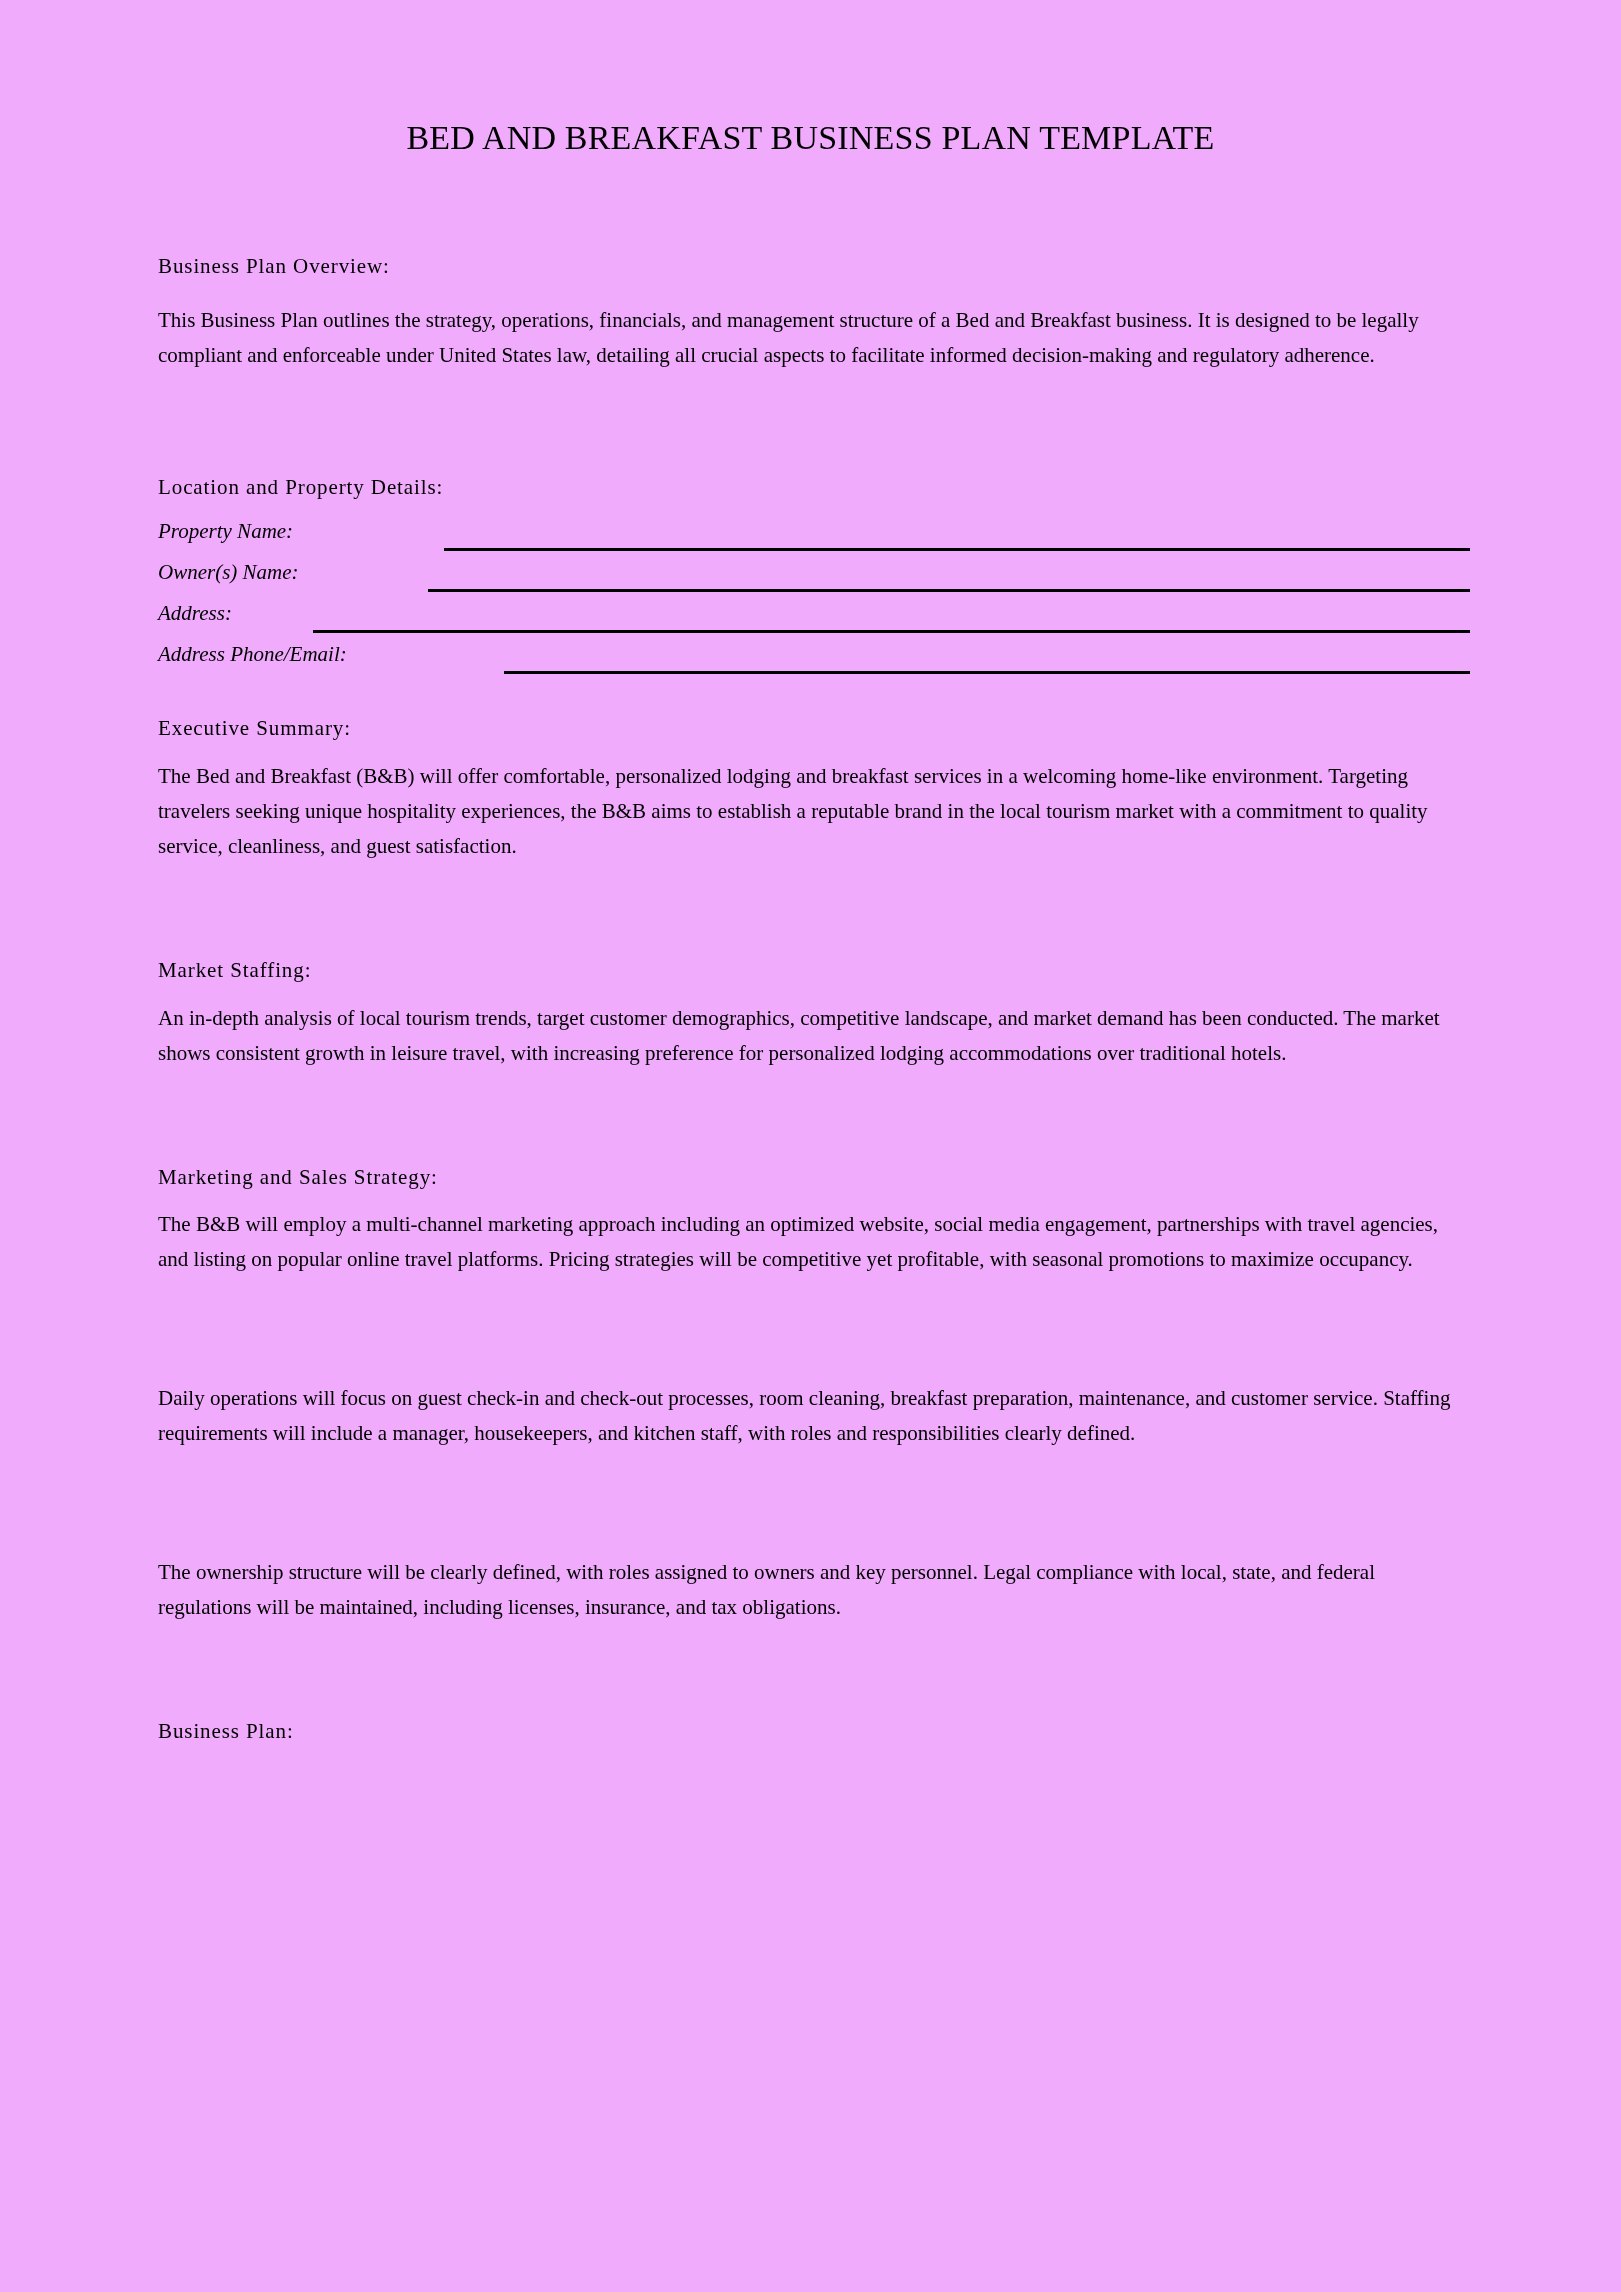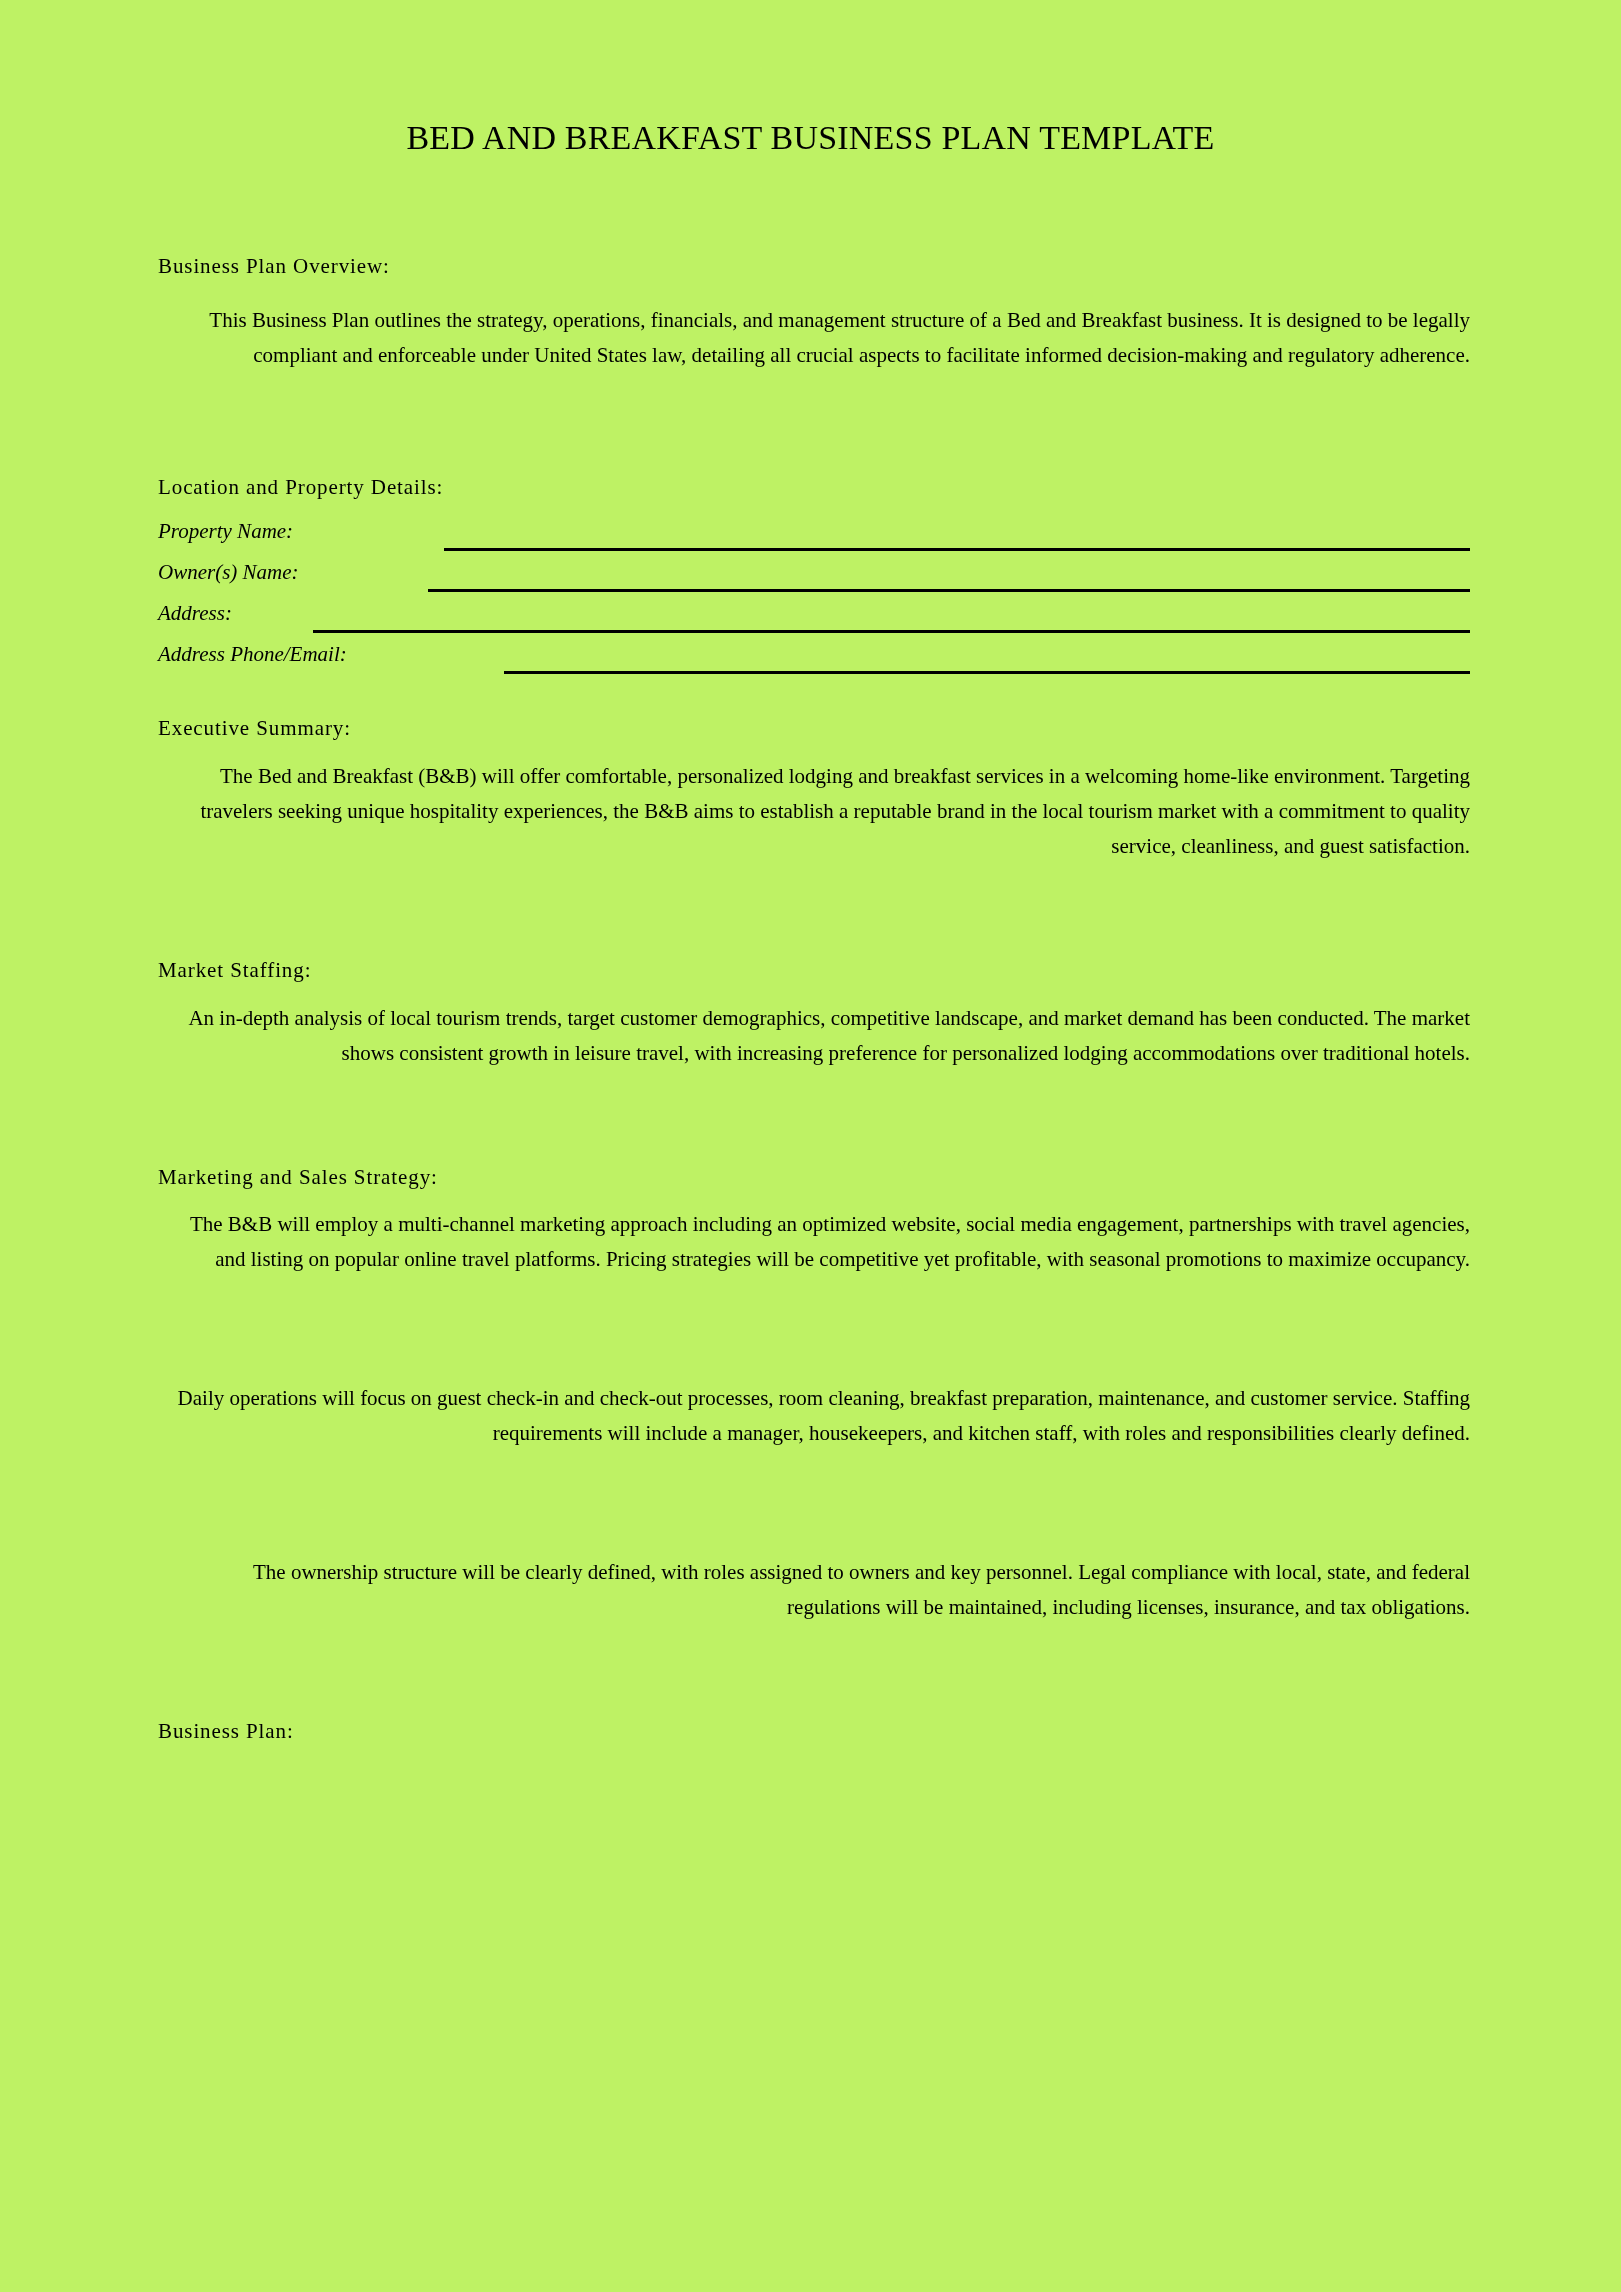--- a/index.html
+++ b/index.html
@@ -11,21 +11,21 @@
   body {
     font-family: "Liberation Serif", "DejaVu Serif", serif;
     color: #000000;
     -webkit-font-smoothing: antialiased;
   }
   .page {
     position: relative;
     width: 1621px;
     height: 2293px;
     margin: 0 auto;
-    background: #bef264;
+    background: #f0abfc;
     overflow: hidden;
     box-sizing: border-box;
   }
   .doc-title {
     position: absolute;
     top: 116px;
     left: 0;
     width: 1621px;
     text-align: center;
     font-size: 34px;
@@ -47,21 +47,21 @@
     font-size: 21px;
     line-height: 33px;
     letter-spacing: 0.9px;
     margin: 0;
     white-space: nowrap;
   }
   .para {
     font-size: 21px;
     line-height: 35px;
     margin: 0;
-    text-align: right;
+    text-align: left;
   }
   
   .gap-overview-head { height: 19.6px; }
   .gap-after-overview { height: 98px; }
   .gap-head-body { height: 13.7px; }
   .gap-section { height: 90px; }
 
   
   .form-block { margin-top: 11.8px; }
   .form-row {

